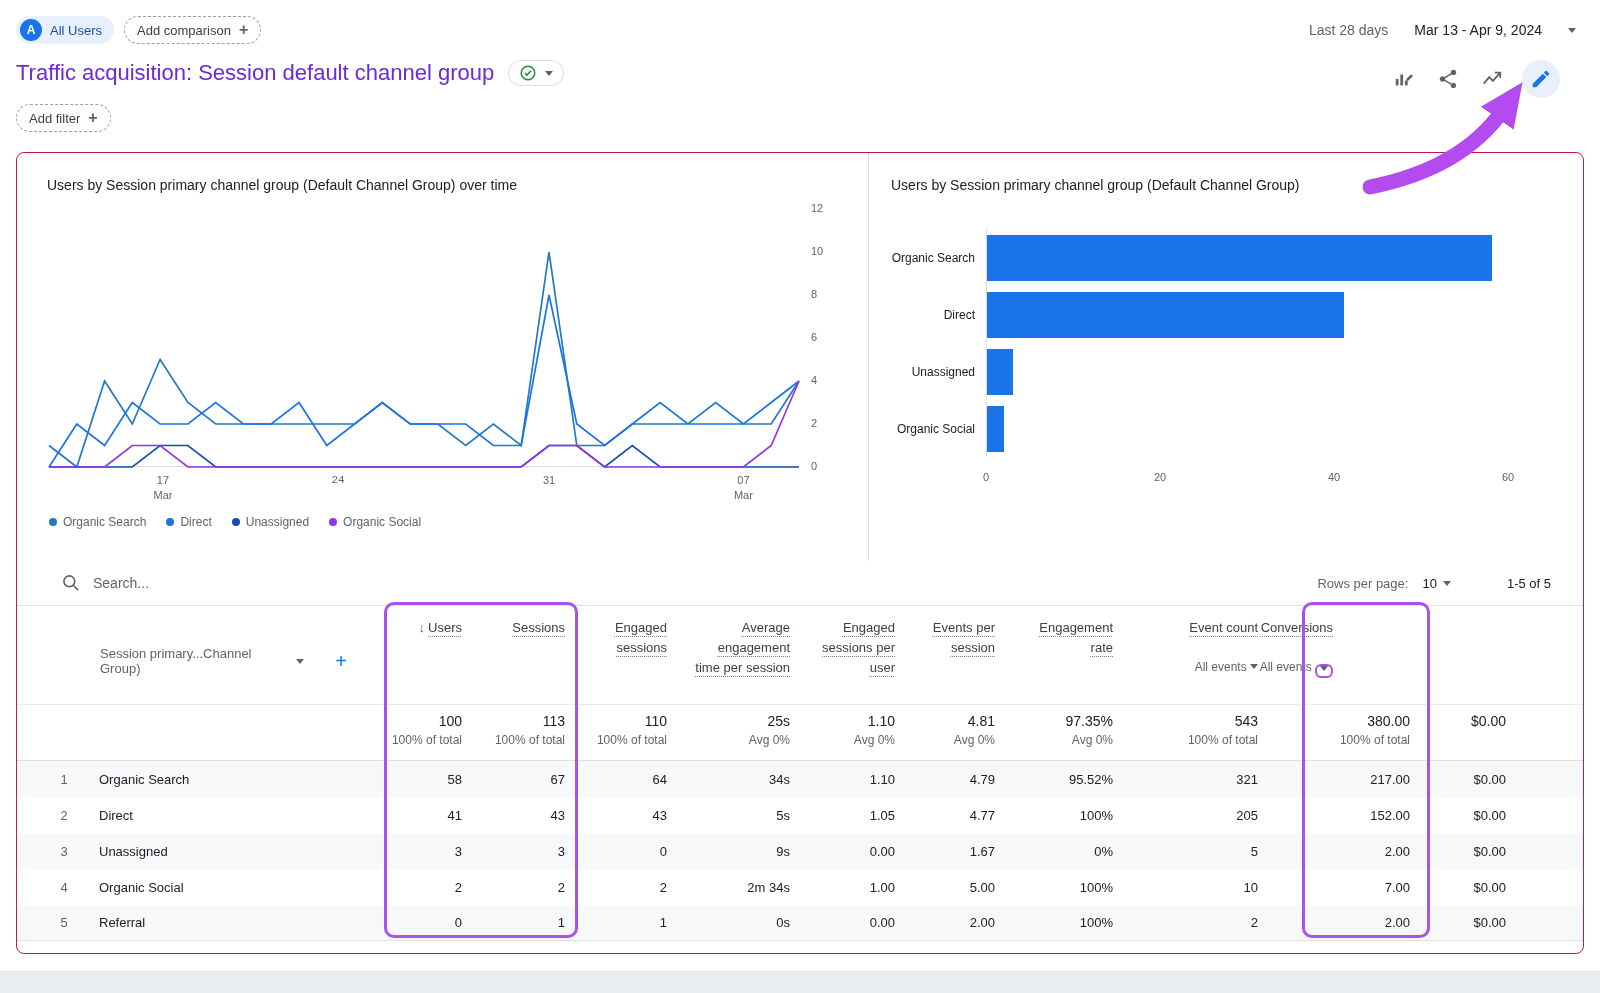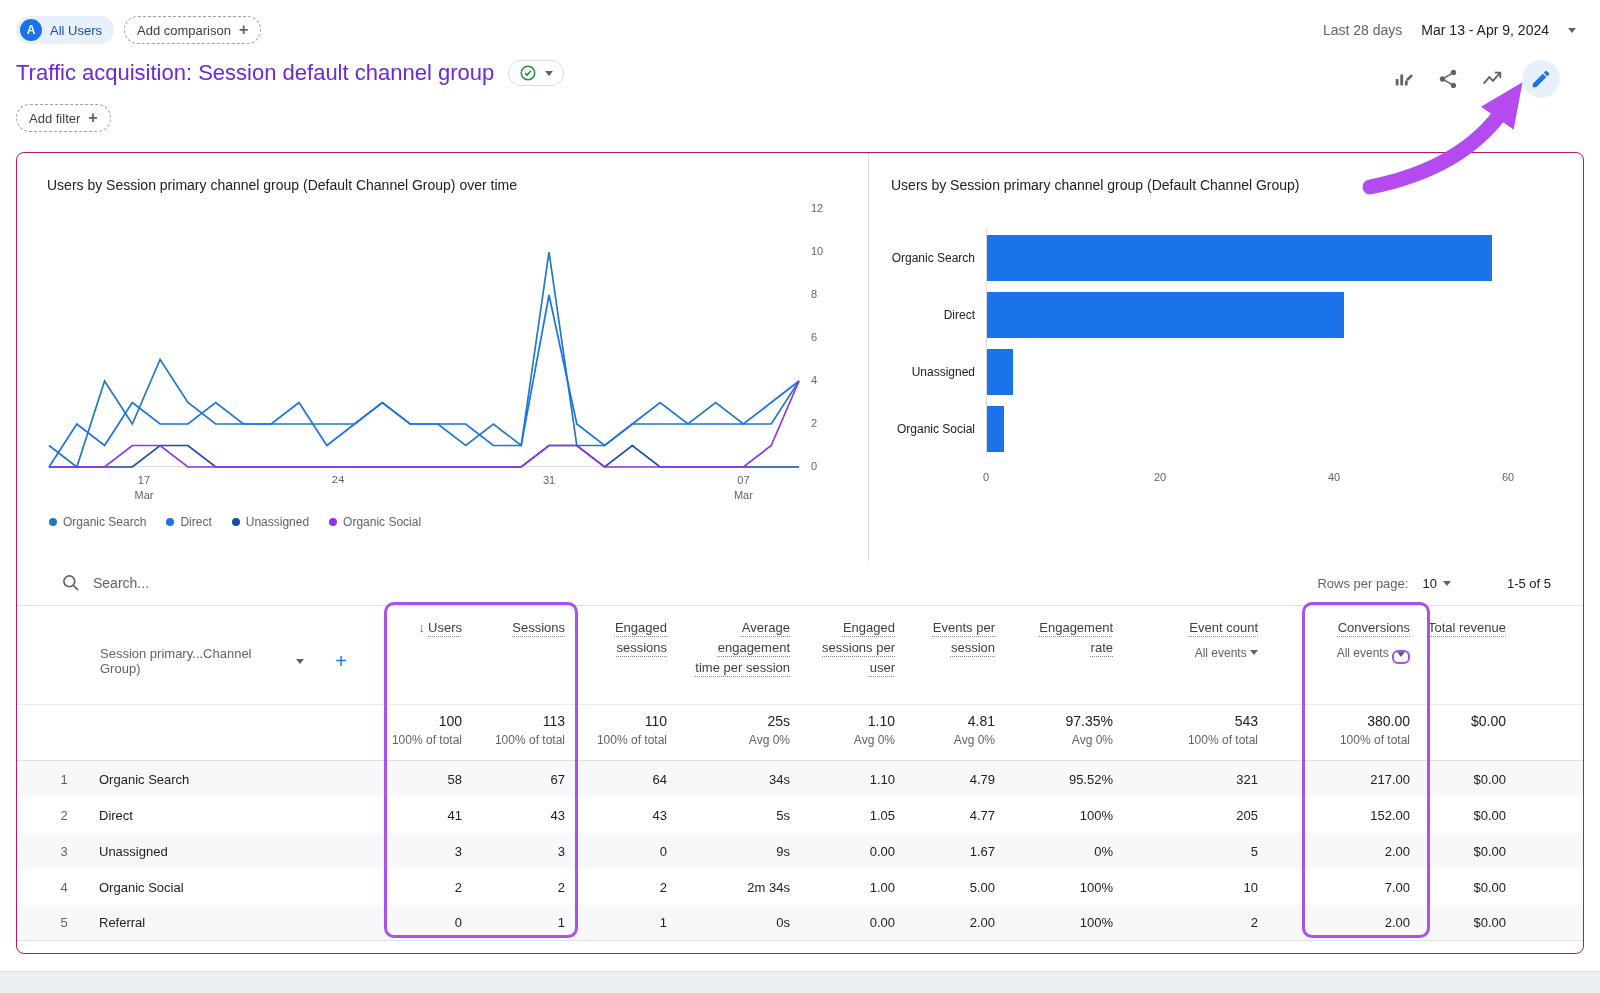--- a/index.html
+++ b/index.html
@@ -9,21 +9,21 @@
 
   
   .topbar { display:flex; align-items:center; padding:14px 24px 0 16px; height:46px; }
   .chip { display:inline-flex; align-items:center; gap:8px; height:28px; padding:0 12px;
           border-radius:14px; font-size:13px; cursor:pointer; }
   .chip-allusers { background:#e8f0fe; color:#174ea6; padding-left:4px; }
   .avatar { width:22px; height:22px; border-radius:50%; background:#1a73e8; color:#fff;
             font-size:12px; font-weight:bold; display:flex; align-items:center; justify-content:center; }
   .chip-dashed { border:1px dashed #9aa0a6; color:#3c4043; margin-left:10px; background:#fff; }
   .plus { color:#5f6368; font-size:16px; font-weight:bold; }
-  .date-cluster { margin-left:auto; display:flex; align-items:center; gap:19px; font-size:14px; }
+  .date-cluster { margin-left:auto; display:flex; align-items:center; gap:26px; font-size:14px; }
   .date-type { color:#5f6368; }
   .date-value { color:#202124; }
 
   .caret { width:0; height:0; border-left:4px solid transparent; border-right:4px solid transparent;
            border-top:5px solid #5f6368; display:inline-block; vertical-align:2px; }
 
   
   .title-row { display:flex; align-items:flex-start; padding:14px 40px 0 16px; height:50px; }
   .page-title { font-size:22px; font-weight:400; color:#6d28d9; }
   .check-badge { display:inline-flex; align-items:center; gap:8px; border:1px solid #dadce0;
@@ -75,21 +75,21 @@
   .grid-row { display:grid;
     grid-template-columns:330px 115px 103px 102px 123px 105px 100px 118px 145px 152px minmax(0,1fr); }
   .grid-row > :last-child { padding-right:77px; }
 
   .table-header-row { border-top:1px solid #e0e0e0; border-bottom:1px solid #e8eaed; min-height:100px; }
   .th { text-align:right; padding-top:12px; font-size:13px; color:#3c4043; }
   .th-label { display:inline-block; max-width:96px; line-height:1.55;
               text-decoration-line:underline; text-decoration-style:dotted;
               text-decoration-color:#80868b; text-decoration-thickness:1px; text-underline-offset:4px; }
   .sort-arrow { color:#5f6368; margin-right:3px; }
-  .th-sub { display:block; margin-top:8px; color:#5f6368; font-size:12px; }
+  .th-sub { display:block; margin-top:22px; color:#5f6368; font-size:12px; }
   .caret-box { display:inline-block; border:2px solid #a852ec; border-radius:6px;
                padding:0px 3px 4px; line-height:6px; vertical-align:-2px; }
   .dim-header { display:flex; align-items:center; gap:21px; padding:12px 0 0 83px; text-align:left;
                 font-size:13px; color:#5f6368; }
   .dim-plus { color:#1a73e8; font-size:20px; font-weight:400; margin-left:10px; cursor:pointer; }
 
   .totals-row { border-bottom:1px solid #e0e0e0; height:56px; }
   .td { text-align:right; font-size:13px; color:#202124; }
   .totals-row .td { padding-top:8px; }
   .tv { font-size:14px; }
@@ -188,21 +188,21 @@
             <span style="top: 251px;">0</span>
             <span style="top: 208px;">2</span>
             <span style="top: 165px;">4</span>
             <span style="top: 122px;">6</span>
             <span style="top: 79px;">8</span>
             <span style="top: 36px;">10</span>
             <span style="top: -7px;">12</span>
           </div>
       </div>
       <div class="xlabels">
-          <div class="xtick" style="left: 95px;">
+          <div class="xtick" style="left: 114px;">
             <div>17</div>
             <div>Mar</div>
           </div>
           <div class="xtick" style="left: 289px; font-family: Liberation Mono, monospace;">
             <div>24</div>
           </div>
           <div class="xtick" style="left: 500px;">
             <div>31</div>
           </div>
           <div class="xtick" style="left: 694.444px;">
@@ -269,21 +269,20 @@
     </div>
   <div class="th metric"><span class="sort-arrow">↓</span><span class="th-label">Users</span></div>
       <div class="th metric"><span class="th-label">Sessions</span></div>
       <div class="th metric"><span class="th-label">Engaged sessions</span></div>
       <div class="th metric"><span class="th-label">Average engagement time per session</span></div>
       <div class="th metric"><span class="th-label">Engaged sessions per user</span></div>
       <div class="th metric"><span class="th-label">Events per session</span></div>
       <div class="th metric"><span class="th-label">Engagement rate</span></div>
       <div class="th metric"><span class="th-label">Event count</span><span class="th-sub">All events <span class="caret"></span></span></div>
       <div class="th metric"><span class="th-label">Conversions</span><span class="th-sub">All events <span class="caret-box"><span class="caret"></span></span></span></div>
-      <div class="th metric"><span class="th-label">Total revenue</span></div>
     </div>
 
   <div class="grid-row totals-row">
     <div class="td name-cell"></div>
   <div class="td metric">
         <div class="tv">100</div>
         <div class="ts">100% of total</div>
       </div>
       <div class="td metric">
         <div class="tv">113</div>

